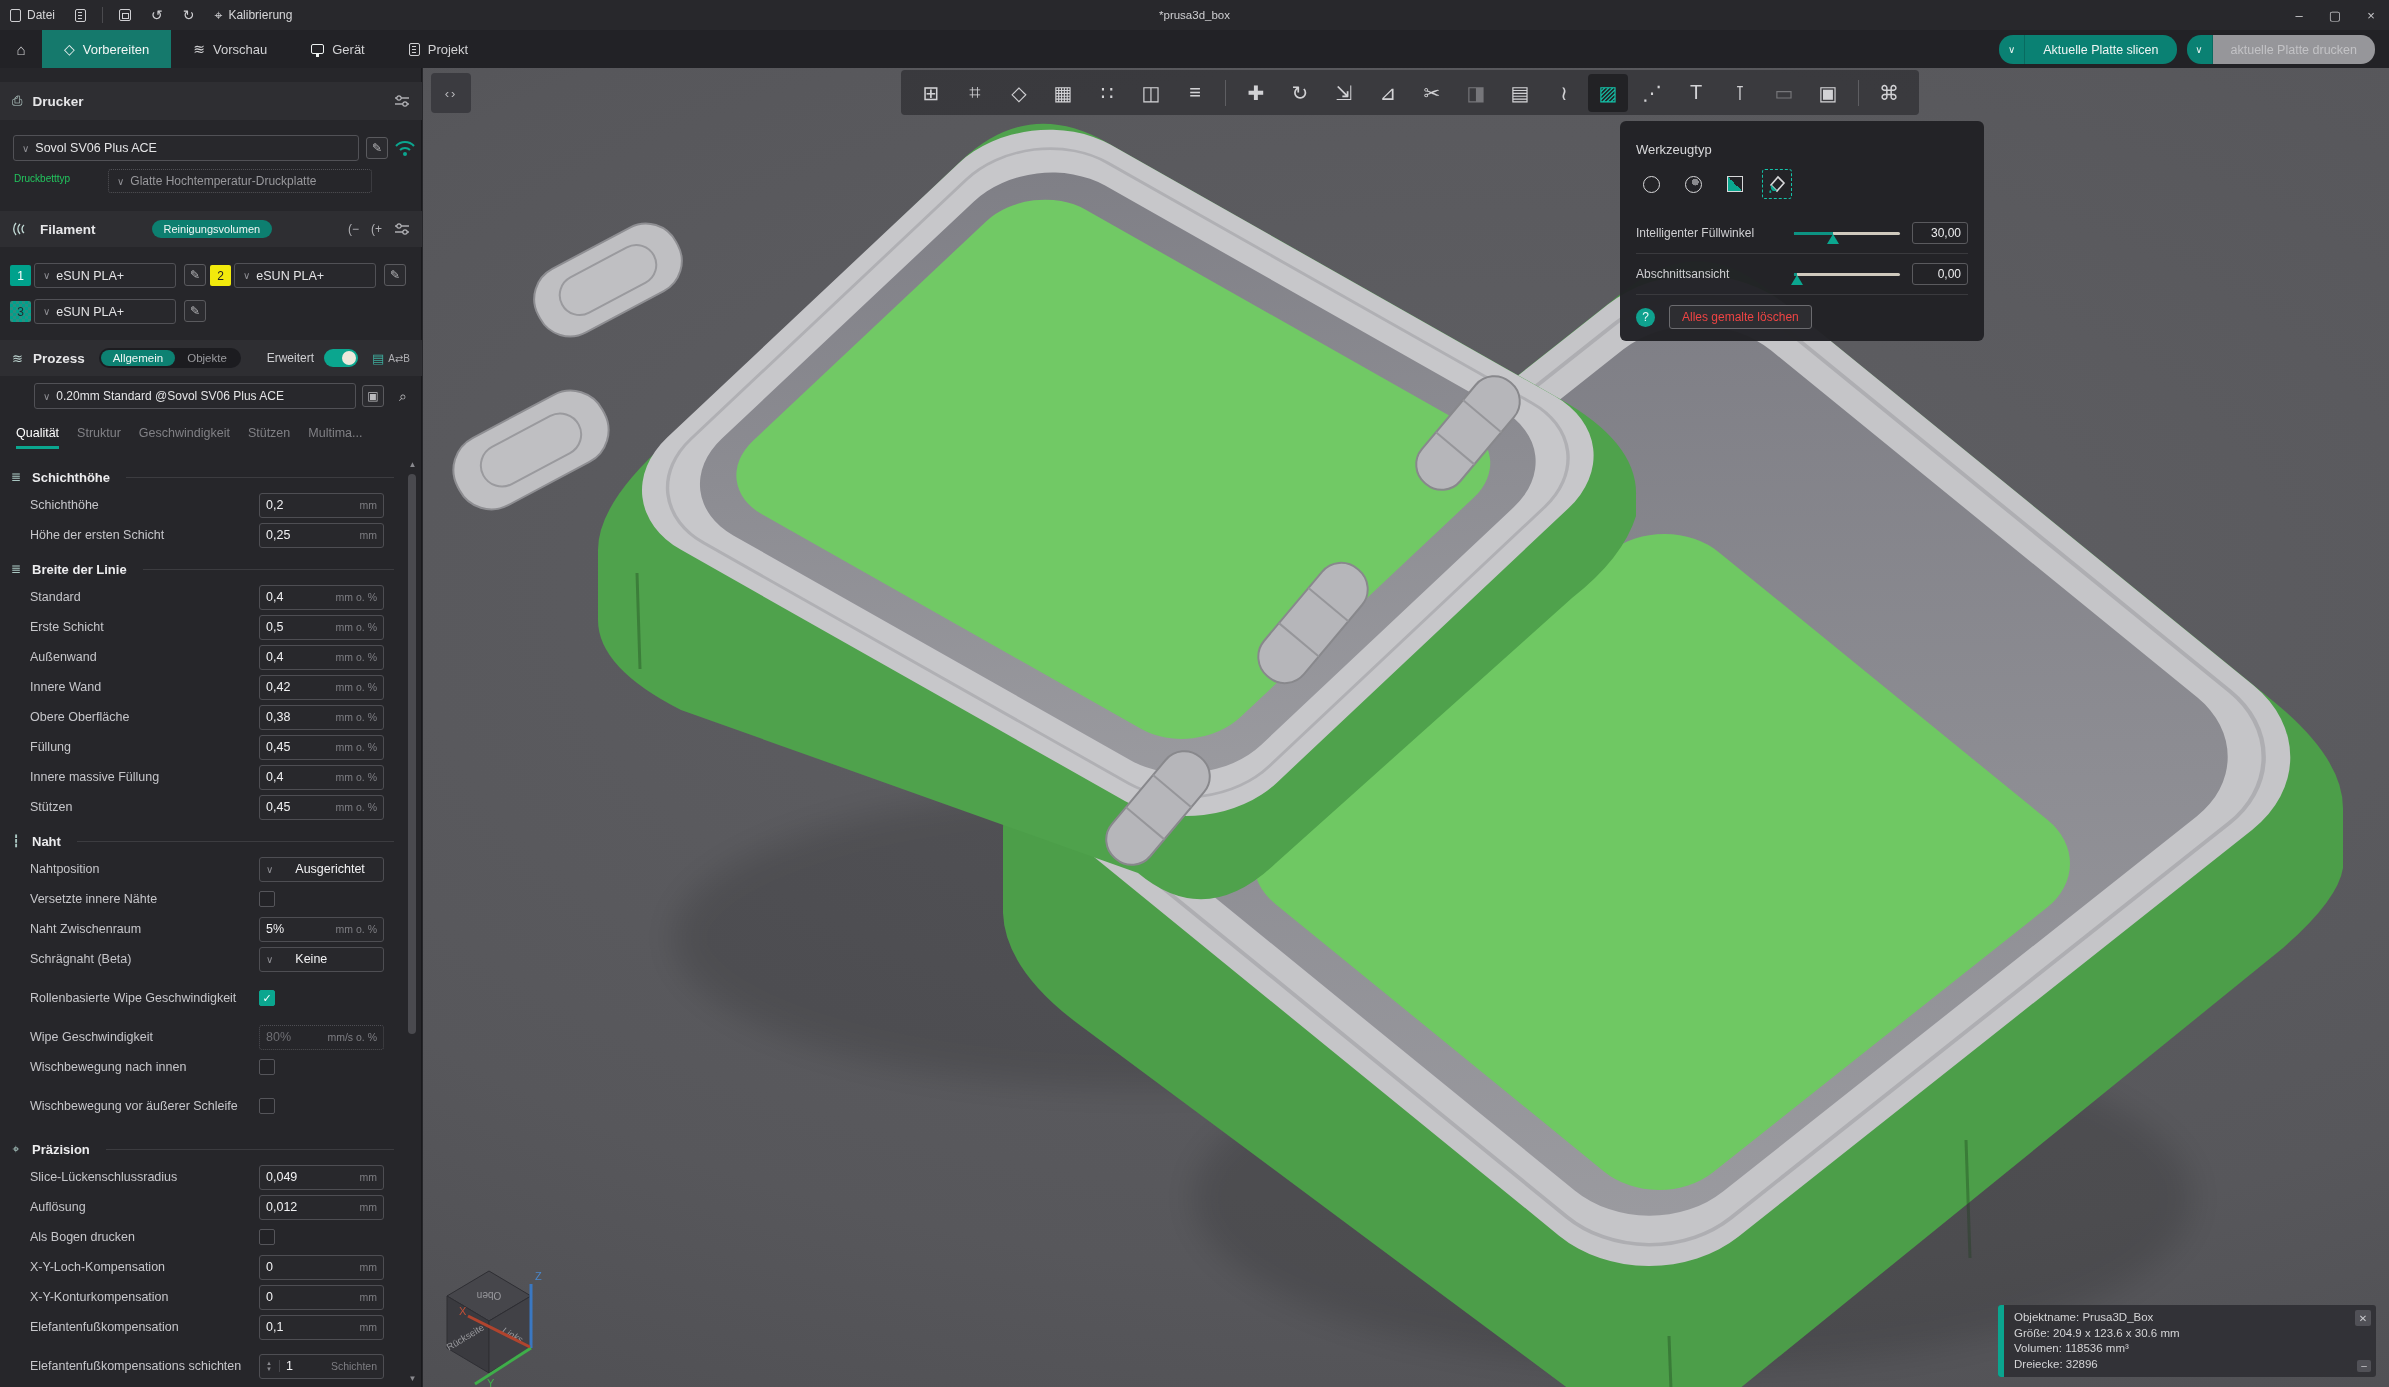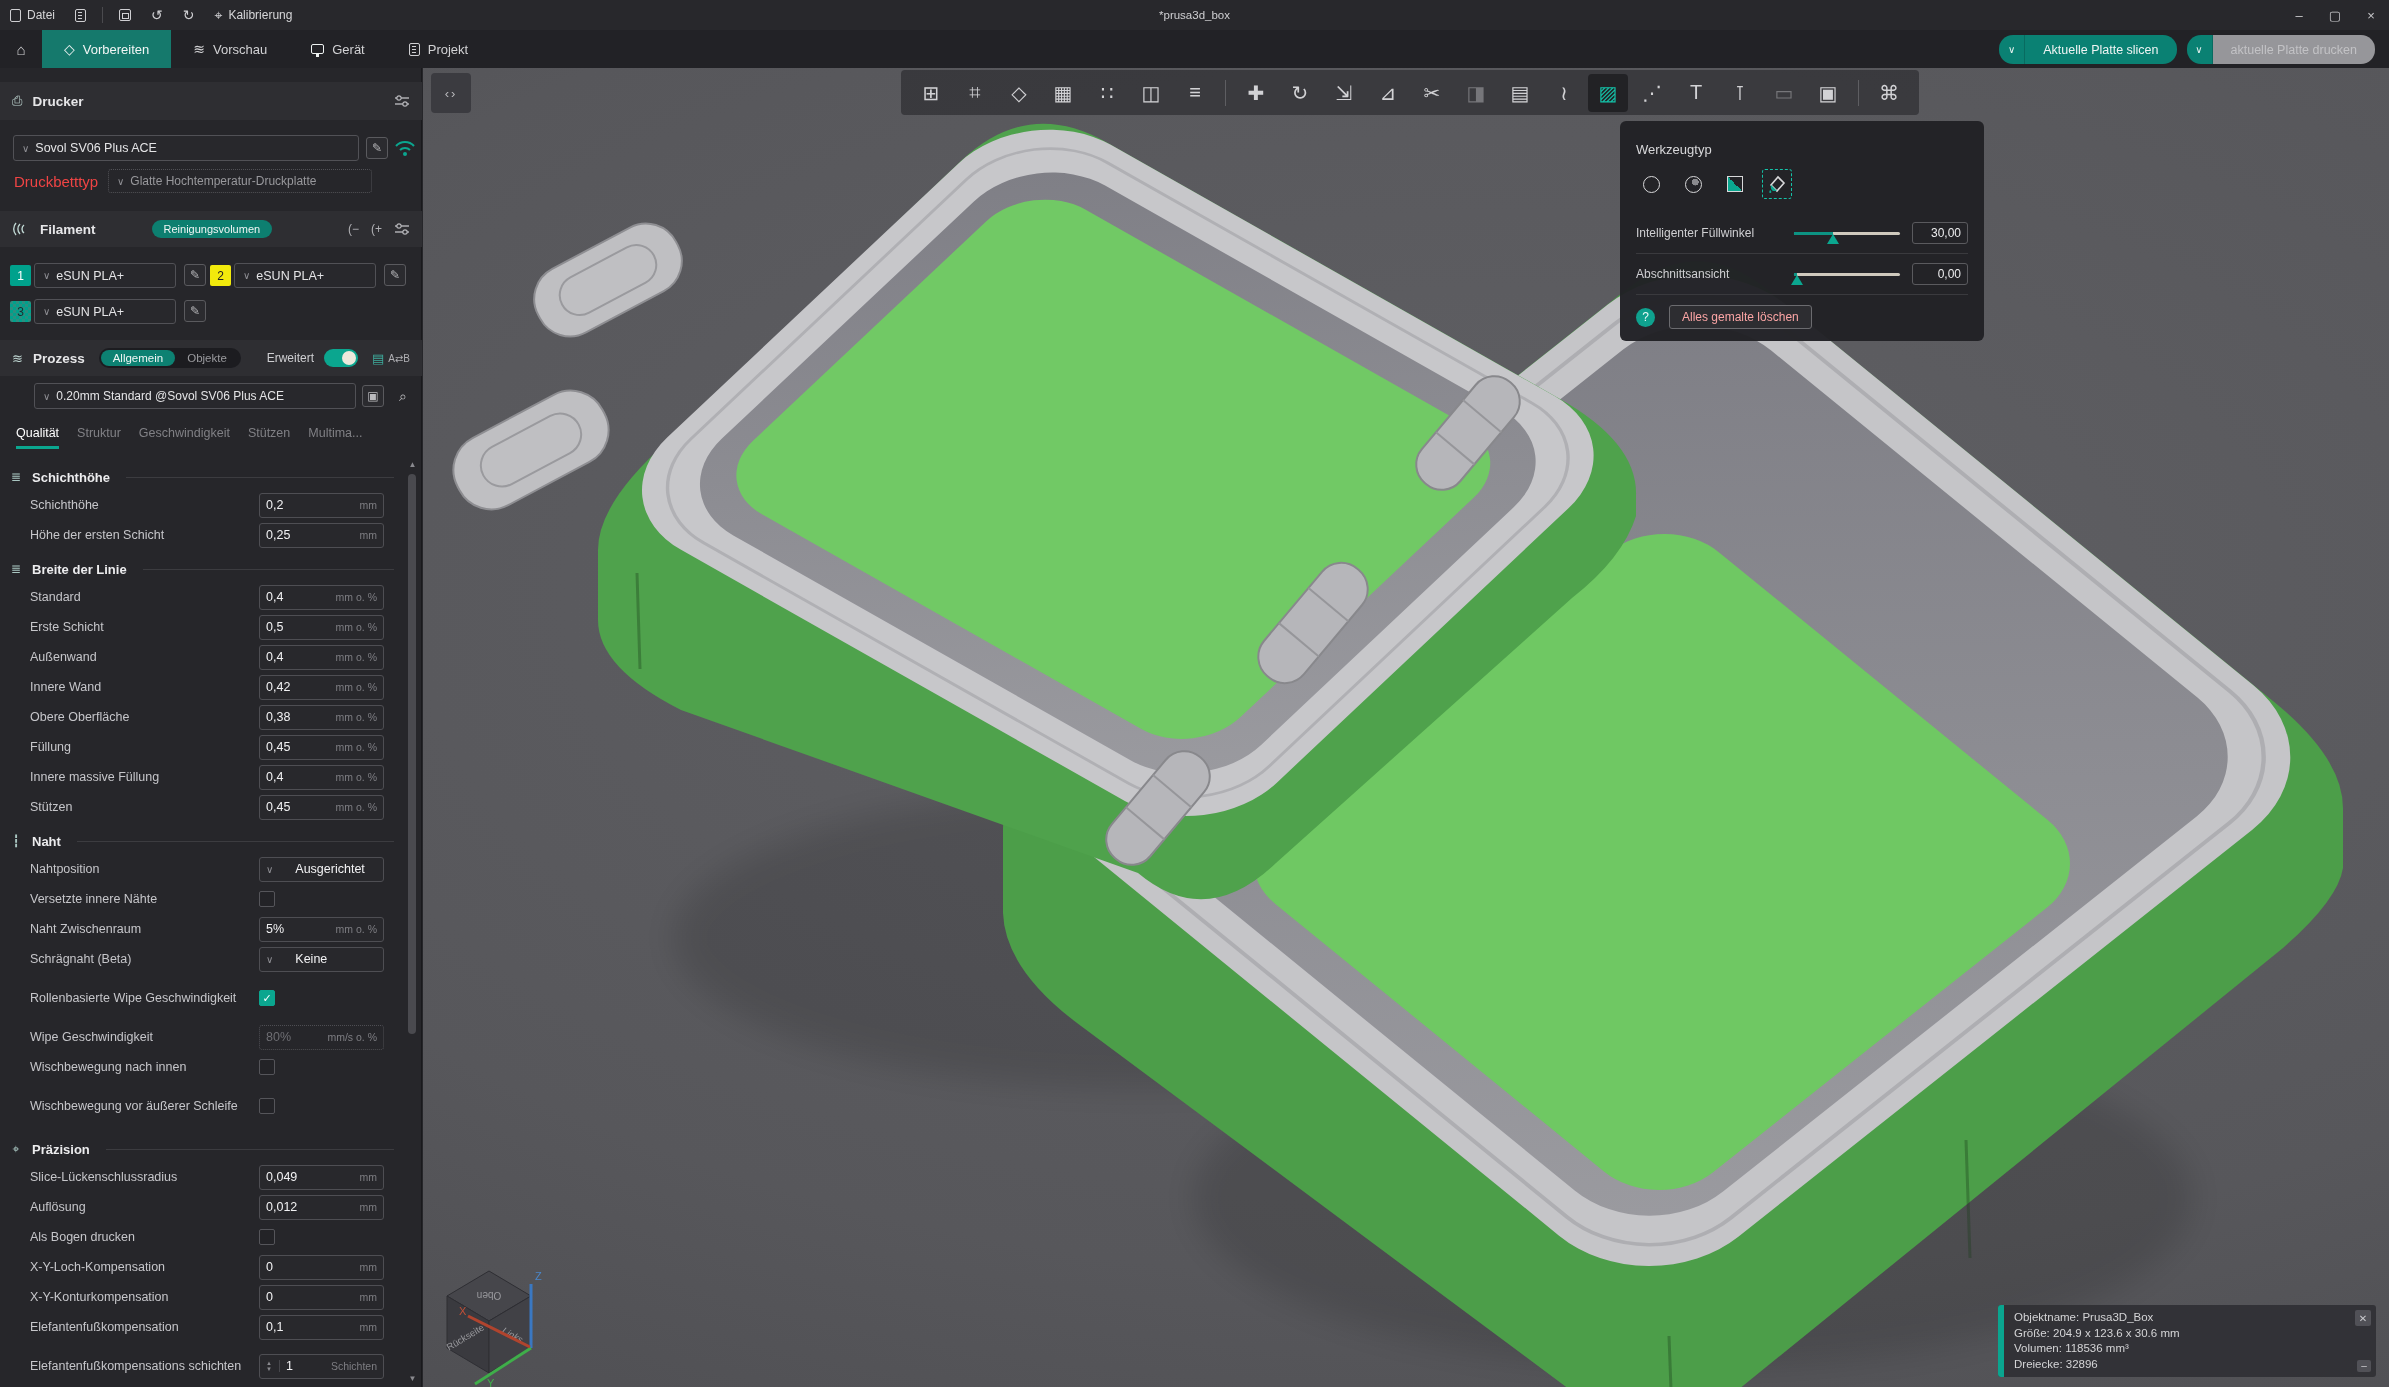--- a/index.html
+++ b/index.html
@@ -52,21 +52,21 @@
   .strip { position:absolute; left:0; width:422px; background:#2e2e32; display:flex; align-items:center; }
   .sec-title { color:#e6e6e8; font-size:13.5px; font-weight:bold; }
   .hdr-ico { color:#bfd6d2; font-size:13px; margin:0 10px 0 12px; }
   .right-icons { margin-left:auto; display:flex; align-items:center; gap:12px; padding-right:12px; }
   .sel-box { position:absolute; height:26px; border:1px solid #515156; border-radius:3px;
     display:flex; align-items:center; gap:6px; padding:0 8px; font-size:12.5px; color:#e4e4e6; background:#28282c; }
   .sel-box .chev { color:#909095; font-size:10px; }
   .sel-box.dotted { border-style:dotted; color:#98989c; background:transparent; }
   .edit-ico { position:absolute; width:22px; height:22px; border:1px solid #5a5a5e; border-radius:3px;
     color:#b9b9bc; font-size:12px; display:flex; align-items:center; justify-content:center; background:#2b2b2f; }
-  .flabel { position:absolute; font-size:15px; color:#ef4444; }
+  .flabel { position:absolute; font-size:10px; color:#22c55e; }
   .pill { border-radius:10px; background:#0d7f70; color:#f0f6f5; font-size:11px; padding:3px 12px; }
   .fil-num { position:absolute; width:21px; height:21px; display:flex; align-items:center;
     justify-content:center; font-size:12px; border-radius:2px; }
   .seg-group { display:flex; background:#1c1c20; border-radius:12px; padding:2px; }
   .seg { padding:2px 12px; border-radius:10px; font-size:11.5px; color:#9a9a9e; }
   .seg.on { background:#0d8172; color:#f0f6f5; }
   .toggle { width:34px; height:18px; border-radius:9px; background:#0ba68f; position:relative; }
   .toggle::after { content:''; position:absolute; right:2px; top:2px; width:14px; height:14px;
     border-radius:50%; background:#ece9dc; }
   .ptab-row { position:absolute; left:0; top:358px; width:410px; display:flex; gap:18px; padding-left:16px; }
@@ -134,21 +134,21 @@
   .slider-row .lab { width:148px; font-size:12px; color:#cfcfd2; }
   .track { position:relative; width:106px; height:3px; background:#cfc9bd; border-radius:2px; }
   .track .fill { position:absolute; left:0; top:0; height:3px; background:#0d9383; }
   .track .thumb { position:absolute; top:2px; transform:translateX(-50%); width:0; height:0;
     border-left:6px solid transparent; border-right:6px solid transparent; border-bottom:10px solid #0ba68f; }
   .valbox { margin-left:auto; width:56px; height:22px; border:1px solid #5a5a5e; border-radius:3px;
     display:flex; align-items:center; justify-content:flex-end; padding:0 6px; font-size:12px; color:#ececee; }
   #paint-footer { display:flex; align-items:center; gap:14px; border-top:1px solid #3a3a3e; padding-top:10px; }
   .help-dot { width:19px; height:19px; border-radius:50%; background:#0fa18e; color:#eafaf7;
     display:flex; align-items:center; justify-content:center; font-size:12px; }
-  #clear-paint { background:#2d2d31; border:1px solid #6b6b6f; border-radius:3px; color:#fca5a5;
+  #clear-paint { background:#2d2d31; border:1px solid #6b6b6f; border-radius:3px; color:#ef4444;
     font-size:12px; padding:4px 12px; }
 
   
   #info-box { position:absolute; left:1575px; top:1237px; width:378px; height:72px;
     background:rgba(50,50,54,0.97); border-radius:3px; display:flex; }
   #info-box .bar { width:6px; background:#0aa58f; border-radius:3px 0 0 3px; }
   #info-box .lines { padding:5px 10px; font-size:11.5px; line-height:15.5px; color:#d4d4d6; }
   #info-close { position:absolute; right:5px; top:5px; width:16px; height:16px; background:#515157;
     border-radius:2px; color:#cacace; font-size:10px; display:flex; align-items:center; justify-content:center; }
   #info-min { position:absolute; right:5px; bottom:5px; width:14px; height:12px; background:#515157;

